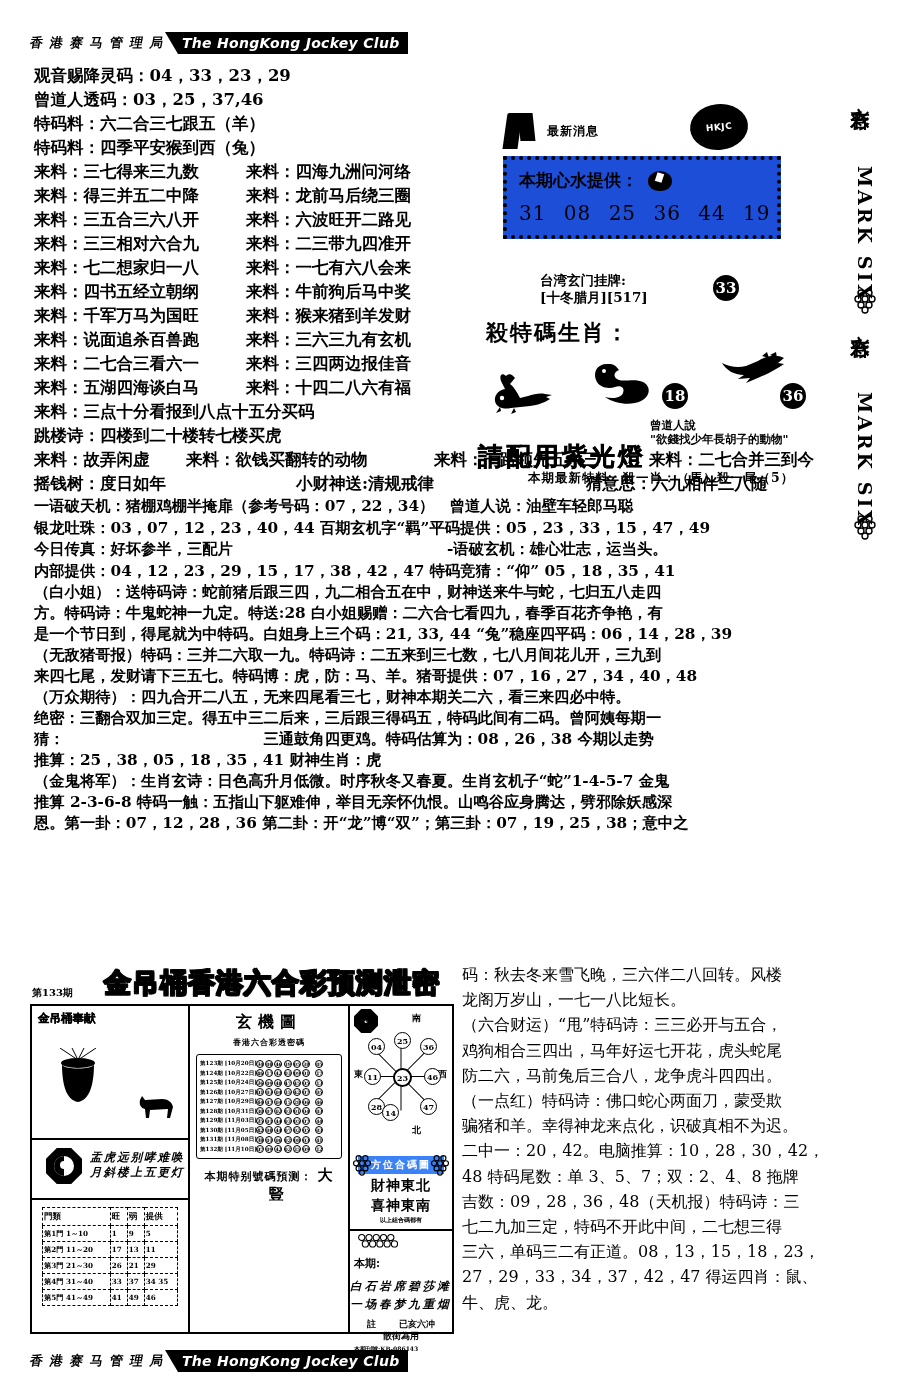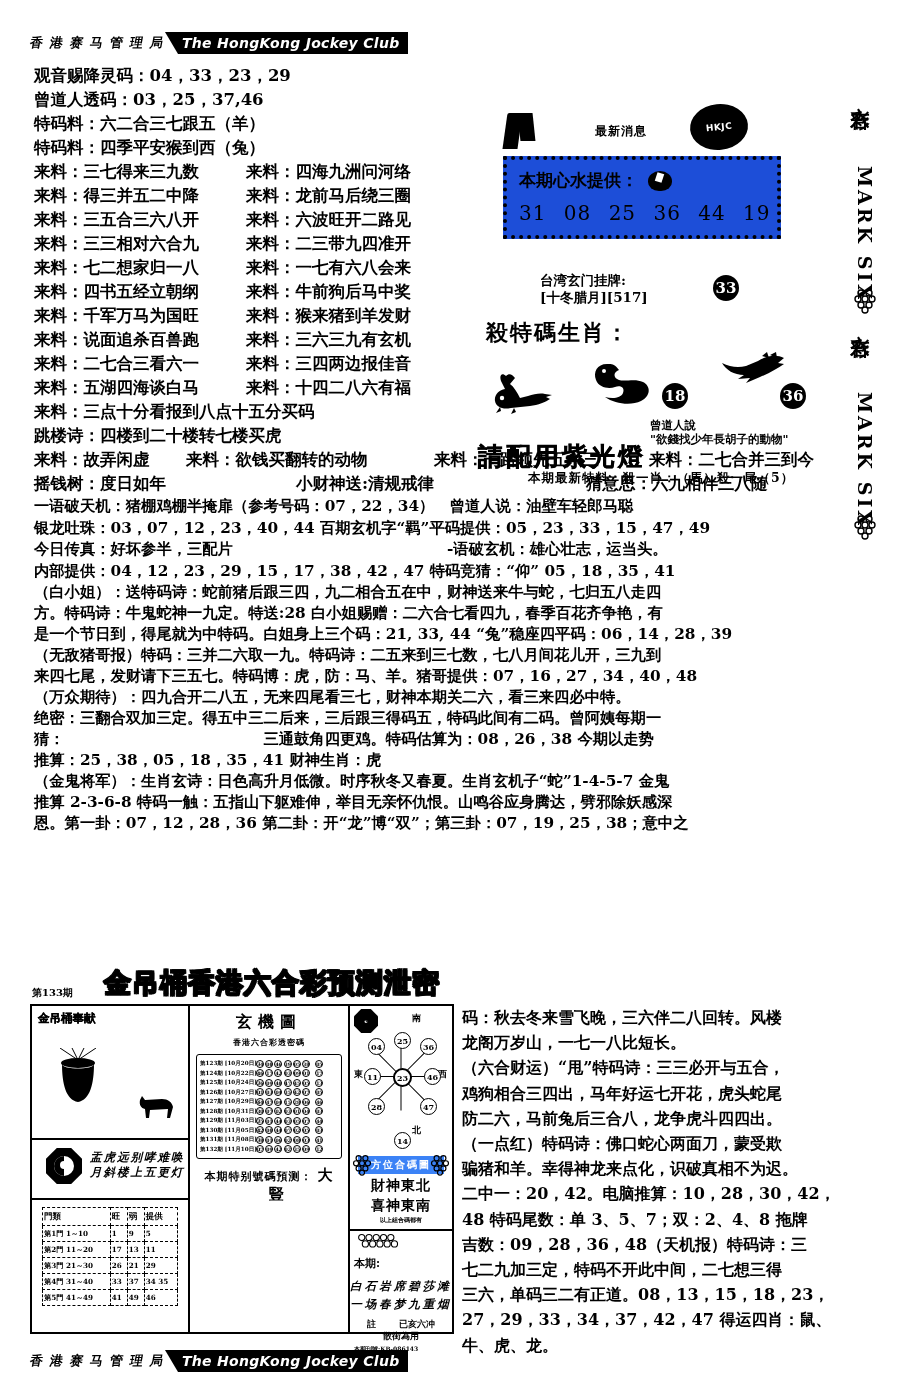--- a/index.html
+++ b/index.html
@@ -50,26 +50,26 @@
     font-size:16.5px; line-height:24px; white-space:nowrap;
     font-weight:600;
   }
   .line.two { display:flex; }
   .line.two > span:first-child { width:212px; display:inline-block; }
   .dense { font-size:15.3px; line-height:21.5px; font-weight:700; }
   .dense2 { font-size:15.3px; line-height:21px; font-weight:700; }
   .rightcol {
     position:absolute; left:462px; top:962px; width:420px;
     font-family:"DejaVu Serif","Liberation Serif",serif;
-    font-size:16px; line-height:25.2px; font-weight:700;margin-top:43px;
+    font-size:16px; line-height:25.2px; font-weight:400;
   }
 
   
   .newsbox { position:absolute; left:503px; top:108px; width:278px; }
-  .news-head { display:flex; align-items:center; height:46px;gap:48px; }
+  .news-head { display:flex; align-items:center; height:46px; }
   .flag-ico { width:34px; height:40px; position:relative; }
   .flag-ico:before{
     content:""; position:absolute; left:2px; top:2px; width:15px; height:36px;
     background:#000; transform:skewX(-8deg);
     border-radius:2px 2px 0 0;
   }
   .flag-ico:after{
     content:""; position:absolute; left:16px; top:2px; width:15px; height:28px;
     background:#000; transform:skewX(6deg);
   }
@@ -661,21 +661,21 @@
         <div class="cline" style="left:51px; top:70px; width:34px; transform:rotate(90deg);"></div>
         <div class="cline" style="left:51px; top:70px; width:34px; transform:rotate(45deg);"></div>
 
         <div class="cball" style="left:43px; top:62px; width:19px;height:19px;border-width:2px;">23</div>
         <div class="cball" style="left:18px; top:32px;">04</div>
         <div class="cball" style="left:44px; top:26px;">25</div>
         <div class="cball" style="left:70px; top:32px;">36</div>
         <div class="cball" style="left:14px; top:62px;">11</div>
         <div class="cball" style="left:74px; top:62px;">46</div>
         <div class="cball" style="left:18px; top:92px;">28</div>
-        <div class="cball" style="left:44px; top:98px;margin-top:28px;">14</div>
+        <div class="cball" style="left:32px; top:98px;">14</div>
         <div class="cball" style="left:70px; top:92px;">47</div>
       </div>
 
       <div style="position:relative;">
         <svg style="position:absolute;left:2px;top:-2px;width:20px;height:22px;" viewBox="0 0 22 26">
           <g fill="none" stroke="#000" stroke-width="1.4">
             <circle cx="7" cy="5" r="3"></circle>
               <circle cx="15" cy="5" r="3"></circle>
             <circle cx="4" cy="11" r="3"></circle>
               <circle cx="11" cy="11" r="3"></circle>

